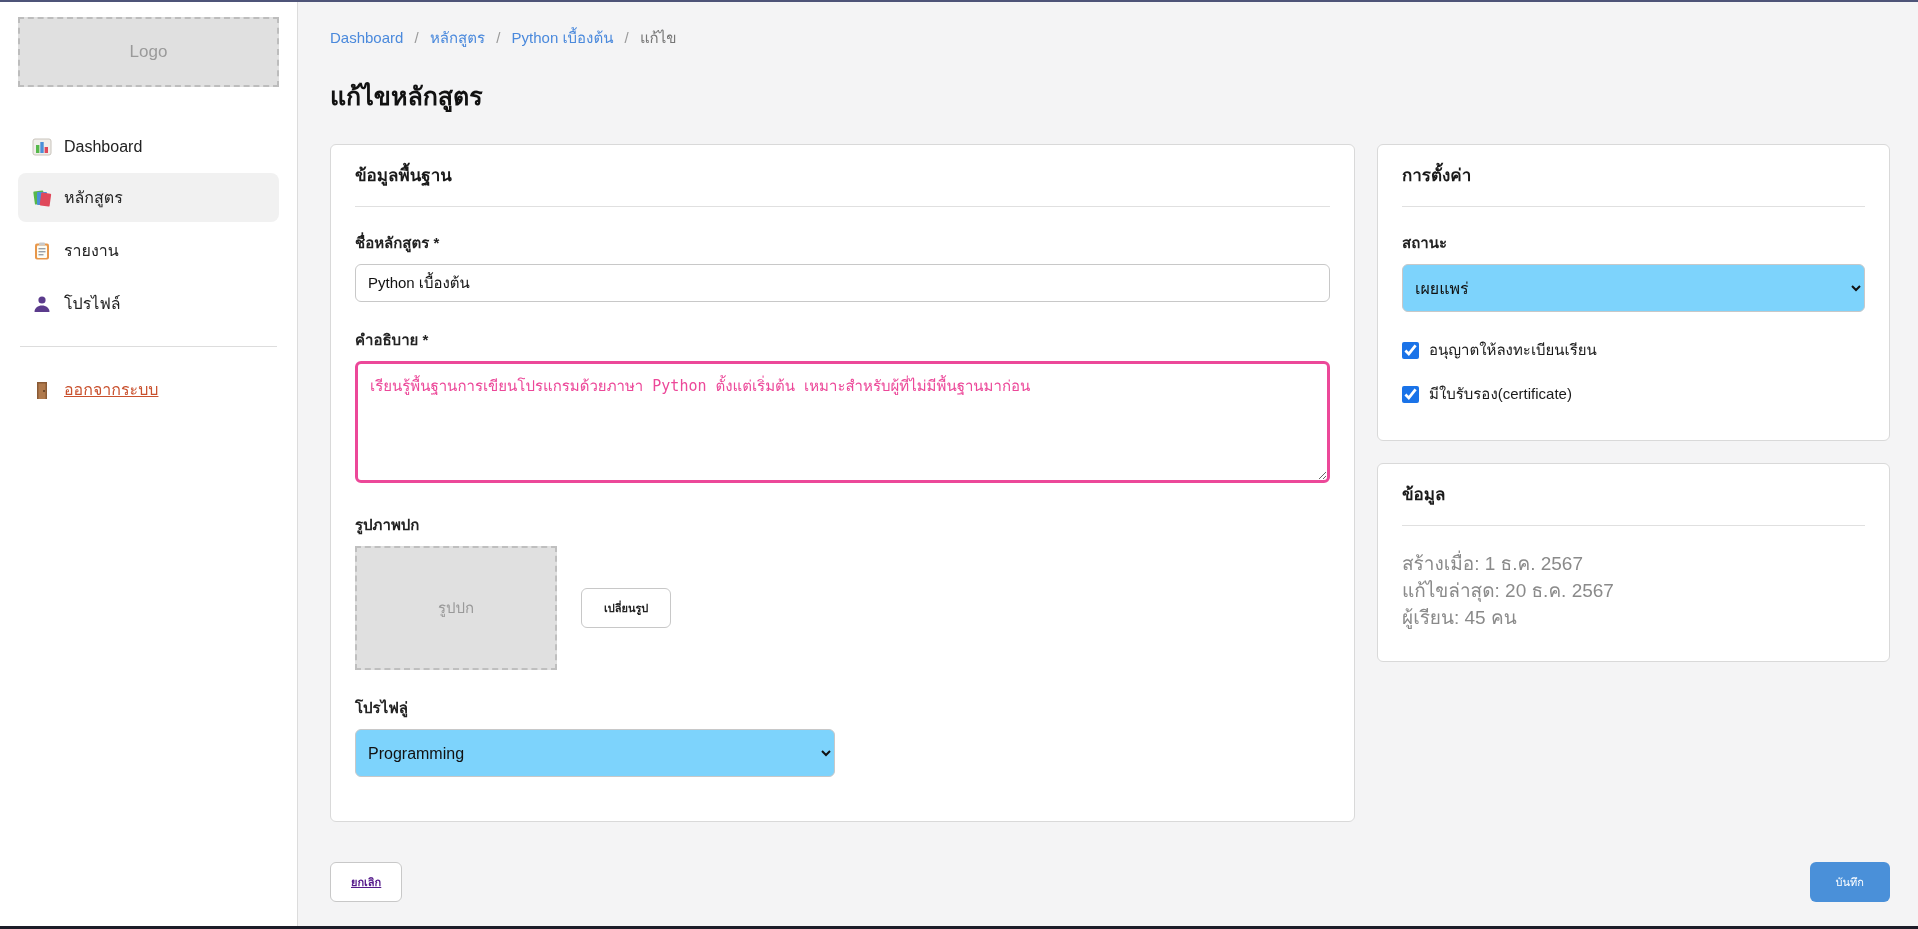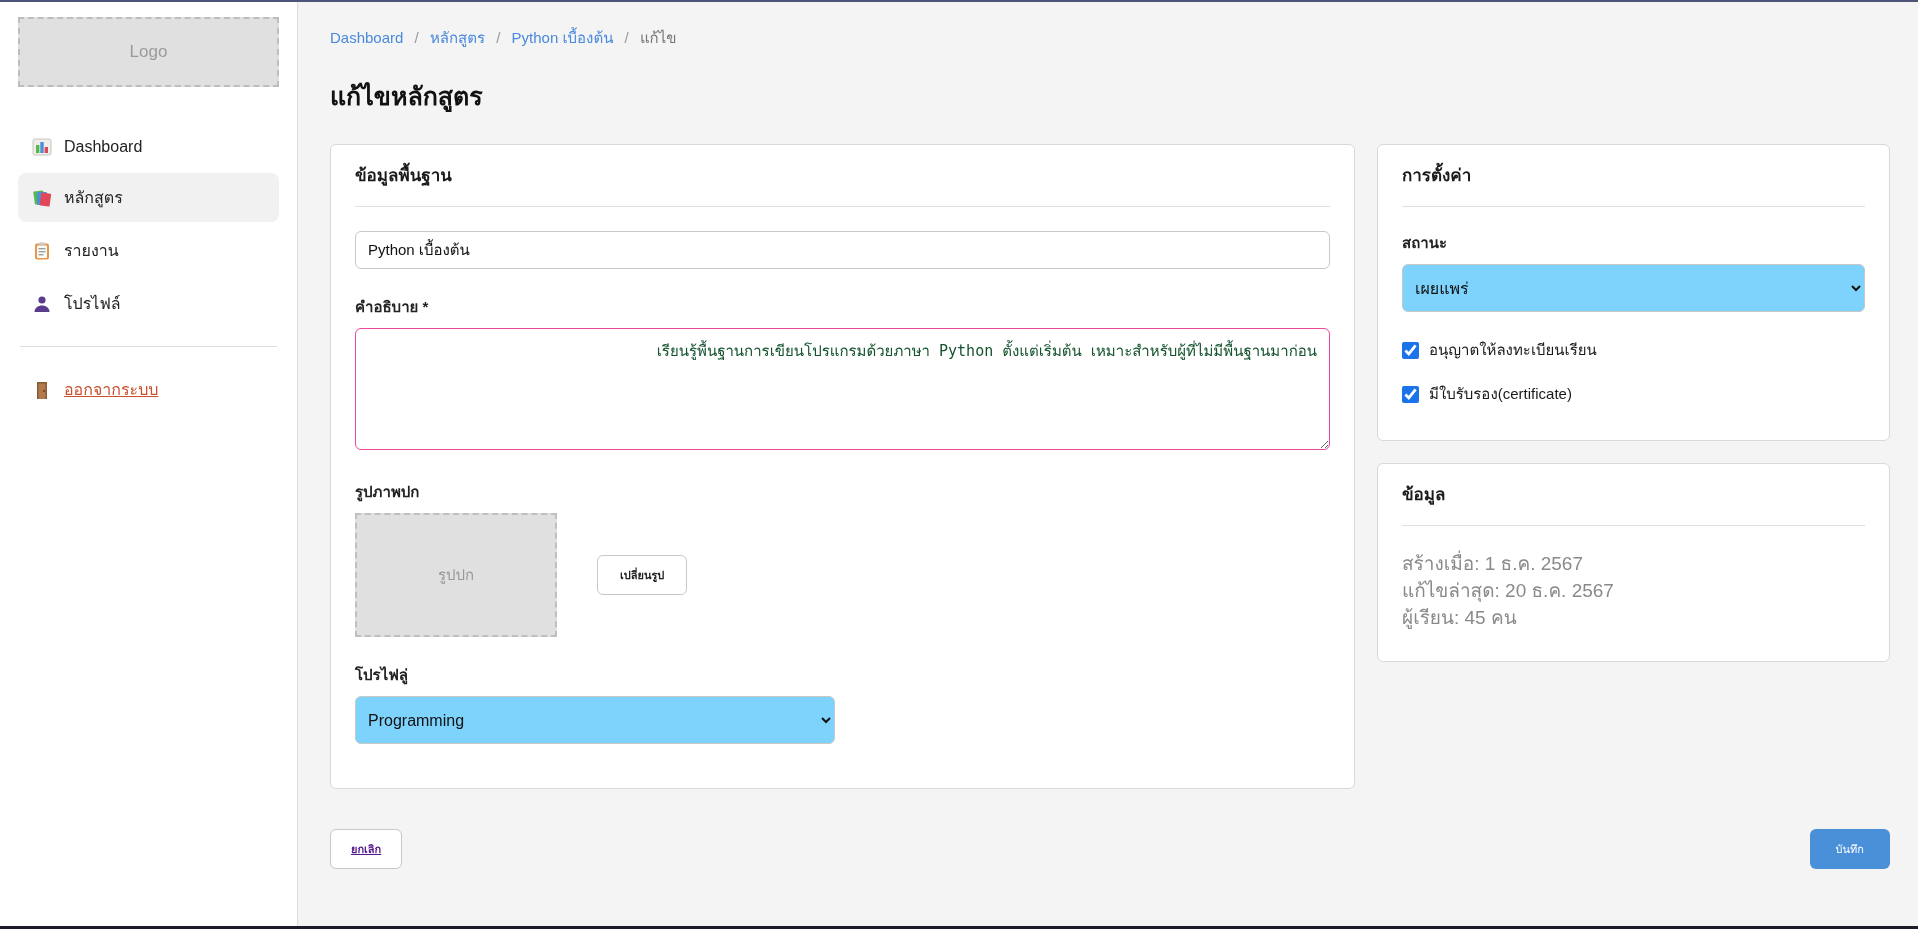--- a/index.html
+++ b/index.html
@@ -76,39 +76,38 @@
   .text-input {
     width: 100%; height: 38px;
     border: 1px solid #c8c8c8; border-radius: 6px;
     padding: 0 12px;
     font-size: 15px; color: #111;
     font-family: "Liberation Sans", "DejaVu Sans", sans-serif;
     background: #fff;
   }
   .textarea-input {
     width: 100%; height: 122px;
-    border: 1px solid #ec4899; border-radius: 6px;
+    border: 3px solid #ec4899; border-radius: 6px;
     padding: 10px 12px;
-    font-size: 15px; color: #14532d;
+    font-size: 15px; color: #ec4899;
     font-family: "DejaVu Sans Mono", "Liberation Mono", monospace;
     resize: both;
     background: #fff;
-    text-align: right;
   }
   .select-input {
     border: 1px solid #c8c8c8; border-radius: 6px;
     height: 48px;
     font-size: 16px; color: #111;
     font-family: "Liberation Sans", "DejaVu Sans", sans-serif;
     padding: 0 8px;
     background: #7dd3fc;
   }
   .category-select { width: 480px; }
   .status-select { width: 100%; }
-  .cover-row { display: flex; align-items: center; gap: 40px; }
+  .cover-row { display: flex; align-items: center; gap: 24px; }
   .cover-placeholder {
     width: 202px; height: 124px;
     background: #e0e0e0;
     border: 2px dashed #bfbfbf;
     display: flex; align-items: center; justify-content: center;
     color: #999; font-size: 15px;
   }
   .btn {
     display: inline-block;
     border-radius: 6px;
@@ -226,20 +225,21 @@
     </div>
 
     <h1 class="page-title">แก้ไขหลักสูตร</h1>
 
     <div class="content-row">
 
       <section class="card card-main">
         <h2>ข้อมูลพื้นฐาน</h2>
 
         <div class="form-group">
+          <label class="form-label">ชื่อหลักสูตร *</label>
           <input class="text-input" type="text" value="Python เบื้องต้น" style="">
         </div>
 
         <div class="form-group">
           <label class="form-label">คำอธิบาย *</label>
           <textarea class="textarea-input" style="">เรียนรู้พื้นฐานการเขียนโปรแกรมด้วยภาษา Python ตั้งแต่เริ่มต้น เหมาะสำหรับผู้ที่ไม่มีพื้นฐานมาก่อน</textarea>
         </div>
 
         <div class="form-group">
           <label class="form-label">รูปภาพปก</label>

